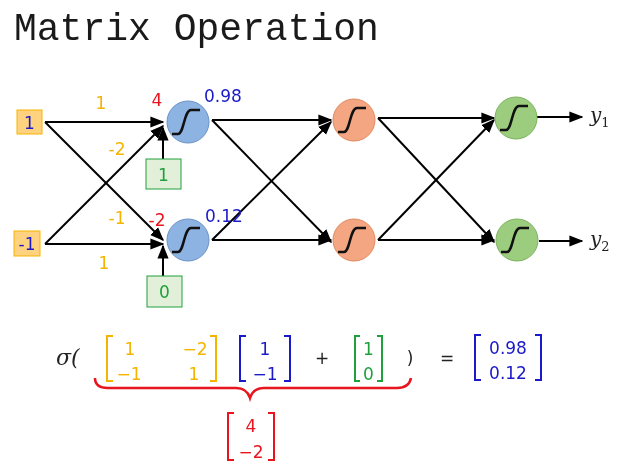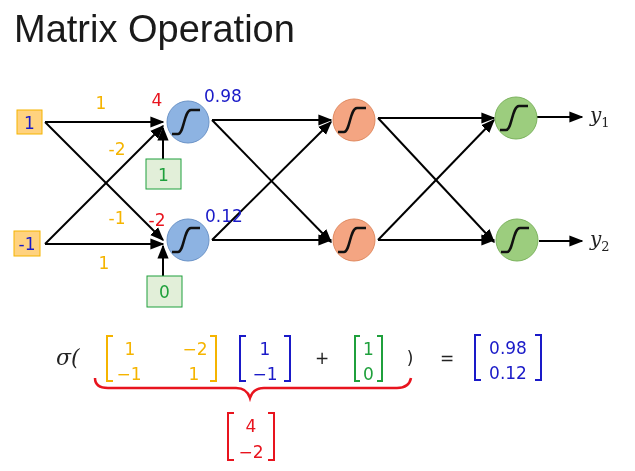--- a/index.html
+++ b/index.html
@@ -1,17 +1,17 @@
 <!DOCTYPE html>
 <html><head>
 <meta charset="utf-8">
 <style>
   html, body { margin: 0; padding: 0; background: #ffffff; }
   body { width: 635px; height: 471px; position: relative; overflow: hidden; font-family: "Liberation Sans", sans-serif; }
-  #title { position: absolute; left: 14px; top: 8px; font-size: 38px; color: #1a1a1a; font-family: Liberation Sans, sans-serif; font-weight: normal; letter-spacing: 0px; }
+  #title { position: absolute; left: 14px; top: 8px; font-size: 38px; color: #1a1a1a; font-family: Liberation Mono, monospace; font-weight: normal; letter-spacing: 0px; }
   svg { position: absolute; left: 0; top: 0; }
   .lbl { font-family: "DejaVu Sans", sans-serif; font-size: 17px; }
   .math { font-family: "DejaVu Serif", serif; }
 </style>
 </head>
 <body>
 
 <div id="title">Matrix Operation</div>
 
 <svg width="635" height="471" viewBox="0 0 635 471">

